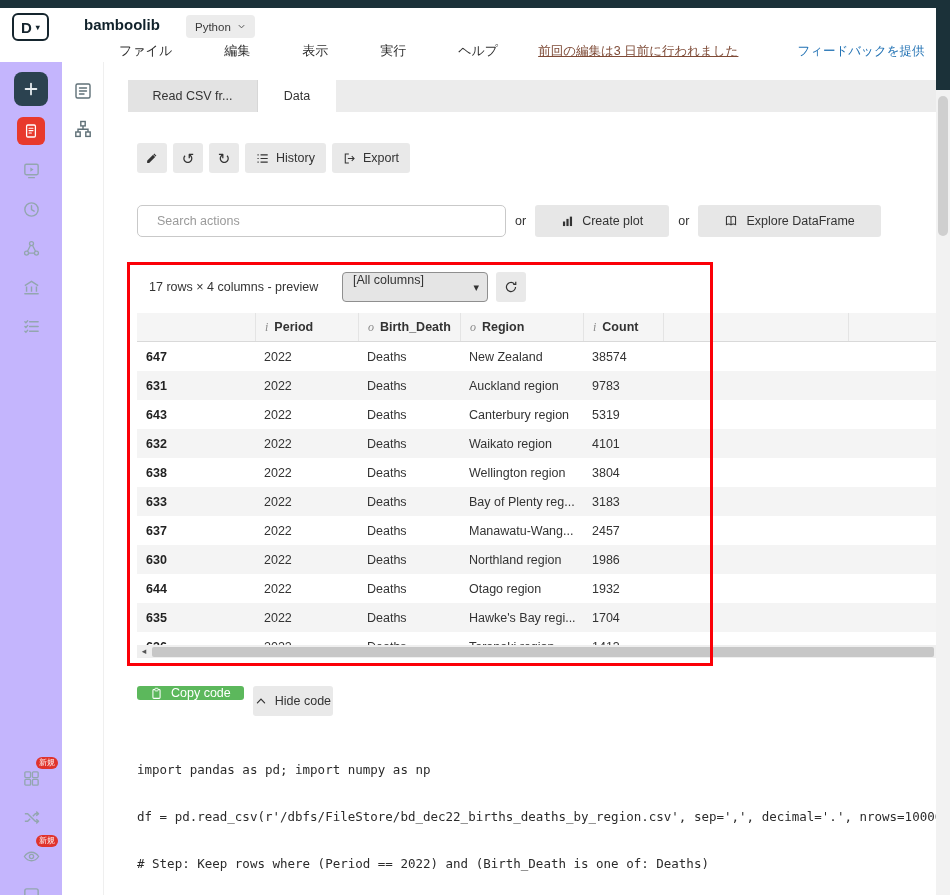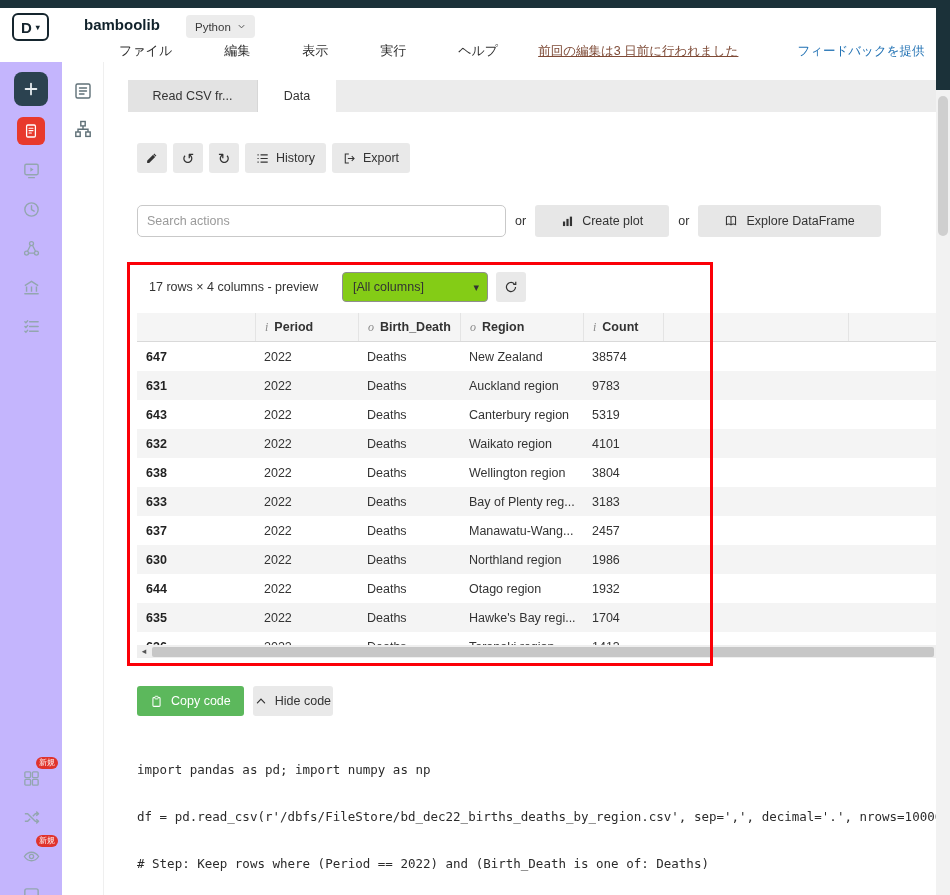--- a/index.html
+++ b/index.html
@@ -45,31 +45,31 @@
   .tab.inactive { width:130px; background:#E3E3E3; border-right:1px solid #D7D7D7; }
   .tab.active { width:78px; background:#fff; }
 
   .toolbar { position:absolute; left:33px; top:81px; display:flex; gap:6px; }
   .tbtn { height:30px; background:#E9E9E9; border:none; border-radius:3px; display:flex; align-items:center; justify-content:center;
           gap:7px; padding:0 11px; font-size:12.5px; color:#333; cursor:pointer; font-family:"Liberation Sans",sans-serif; }
   .tbtn.sq { width:30px; padding:0; }
   .glyphbtn { font-size:15px; color:#333; line-height:1; }
 
   .actionrow { position:absolute; left:33px; top:143px; display:flex; align-items:center; gap:9px; }
-  .search { width:369px; height:32px; border:1px solid #C9C9C9; border-radius:5px; padding:0 9px; font-size:12.5px;
+  .search { width:369px; height:32px; border:1px solid #C9C9C9; border-radius:5px; padding:0 19px; font-size:12.5px;
             color:#333; font-family:"Liberation Sans",sans-serif; outline:none; }
   .search::placeholder { color:#9A9A9A; }
   .ortext { font-size:12.5px; color:#333; }
   .abtn { height:32px; background:#E7E7E7; border:none; border-radius:3px; display:flex; align-items:center; gap:8px;
           padding:0 26px; font-size:12.5px; color:#333; cursor:pointer; font-family:"Liberation Sans",sans-serif; }
 
   .previewrow { position:absolute; left:45px; top:210px; display:flex; align-items:center; }
   .summary { font-size:12.5px; color:#333; width:193px; }
-  .colselect { position:relative; width:146px; height:30px; background:#84cc16; border:1px solid #8F8F8F; border-radius:4px;
-               display:flex; align-items:center; padding:0 22px 0 10px; font-size:12.5px; color:#333; cursor:pointer; }
+  .colselect { position:relative; width:146px; height:30px; background:#e5e5e5; border:1px solid #8F8F8F; border-radius:4px;
+               display:flex; align-items:flex-start; padding:0 22px 0 10px; font-size:12.5px; color:#333; cursor:pointer; }
   .colselect .scaret { position:absolute; right:8px; top:8px; font-size:11px; color:#333; }
   .refreshbtn { width:30px; height:30px; background:#E9E9E9; border:none; border-radius:3px; margin-left:8px;
                 display:flex; align-items:center; justify-content:center; cursor:pointer; }
 
   
   .table { position:absolute; left:33px; top:251px; right:0; }
   .thead { display:flex; height:29px; background:#F5F5F5; border-bottom:1px solid #D9D9D9; font-size:12.5px; color:#333; font-weight:bold; }
   .th { height:100%; display:flex; align-items:center; gap:6px; padding-left:9px; border-left:1px solid #E4E4E4; overflow:hidden; }
   .th:first-child { border-left:none; }
   .dtype { font-family:"Liberation Serif",serif; font-style:italic; font-weight:normal; font-size:12px; color:#8A8A8A; }
@@ -83,21 +83,21 @@
   .hscroll { position:relative; height:13px; background:#EFEFEF; display:flex; align-items:center; }
   .harrow { width:14px; text-align:center; font-size:9px; color:#555; line-height:13px; cursor:pointer; }
   .hthumb { position:absolute; left:15px; right:2px; top:1.5px; height:10px; background:#C7C7C7; border-radius:2px; cursor:pointer; }
 
   
   .annotation { position:absolute; left:127px; top:262px; width:586px; height:404px; border:3px solid #FB0007;
                 z-index:50; pointer-events:none; }
 
   
   .codebtns { position:absolute; left:33px; top:624px; display:flex; gap:9px; }
-  .copybtn { height:30px; background:#5CB85C; border:none; border-radius:3px; display:flex; align-items:center; gap:8px;
+  .copybtn { height:14px; background:#5CB85C; border:none; border-radius:3px; display:flex; align-items:center; gap:8px;
              padding:0 13px; font-size:12.5px; color:#fff; cursor:pointer; font-family:"Liberation Sans",sans-serif; }
   .hidebtn { height:30px; background:#E9E9E9; border:none; border-radius:3px; display:flex; align-items:center; gap:8px;
              padding:0 2px; font-size:12.5px; color:#333; cursor:pointer; font-family:"Liberation Sans",sans-serif; }
   .code { position:absolute; left:33px; top:668px; font-family:"DejaVu Sans Mono",monospace; font-size:12.5px;
           line-height:15.8px; color:#2B2B2B; white-space:pre; }
   .code-line { min-height:15.8px; }
 
   
   .vdark { position:absolute; left:936px; top:0; width:14px; height:90px; background:#1B3139; }
   .vtrack { position:absolute; left:936px; top:90px; width:14px; height:805px; background:#F2F2F2; }

